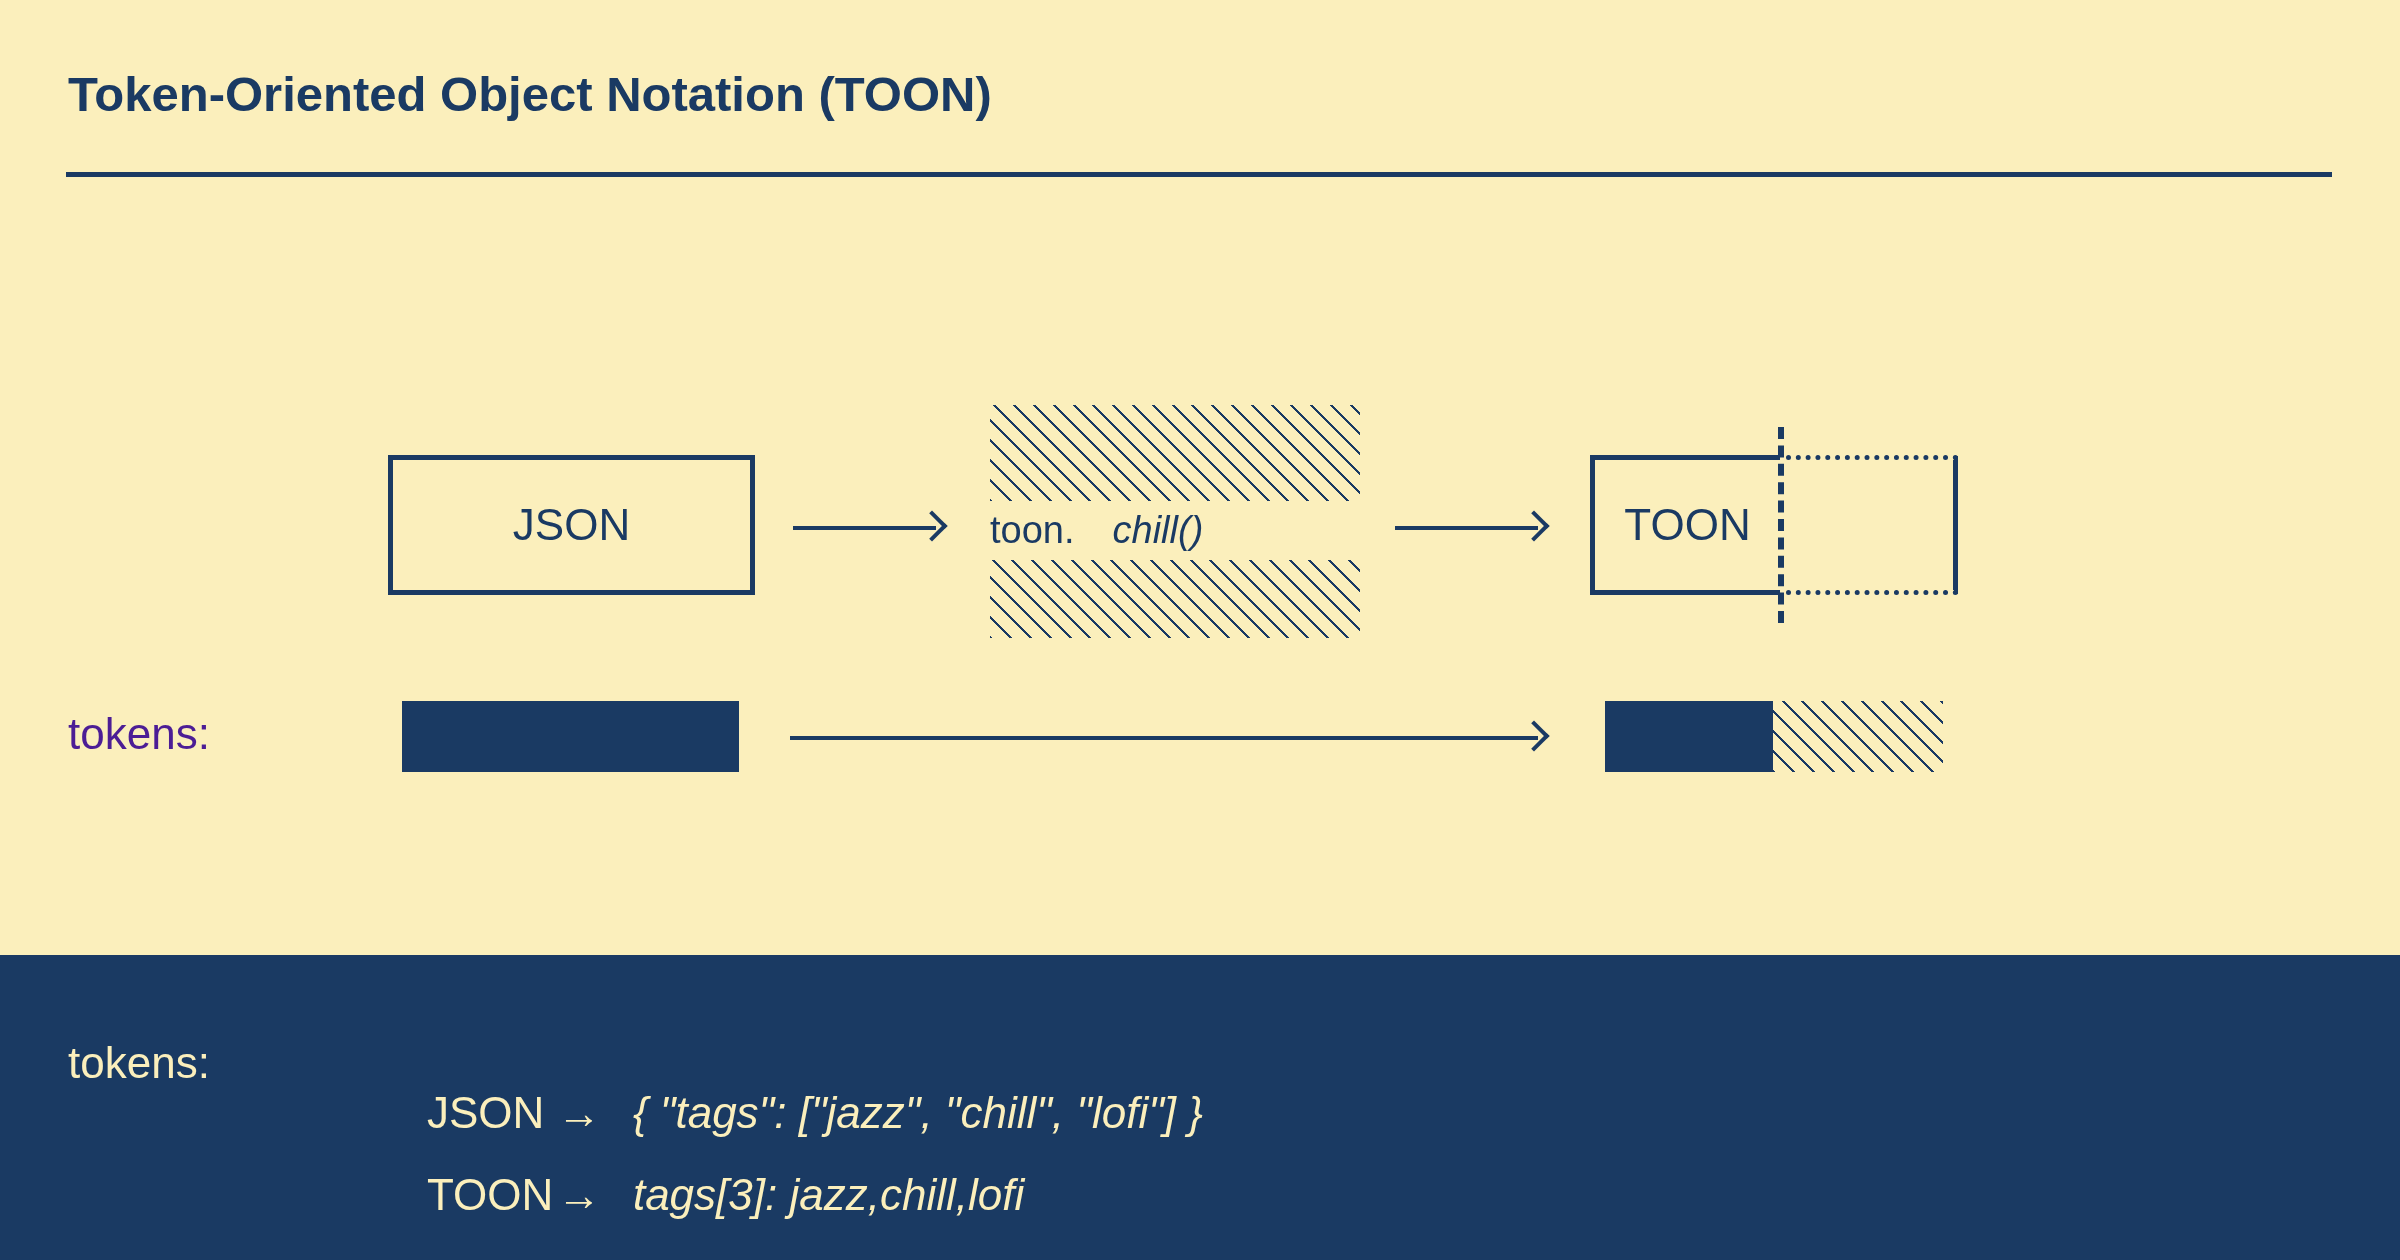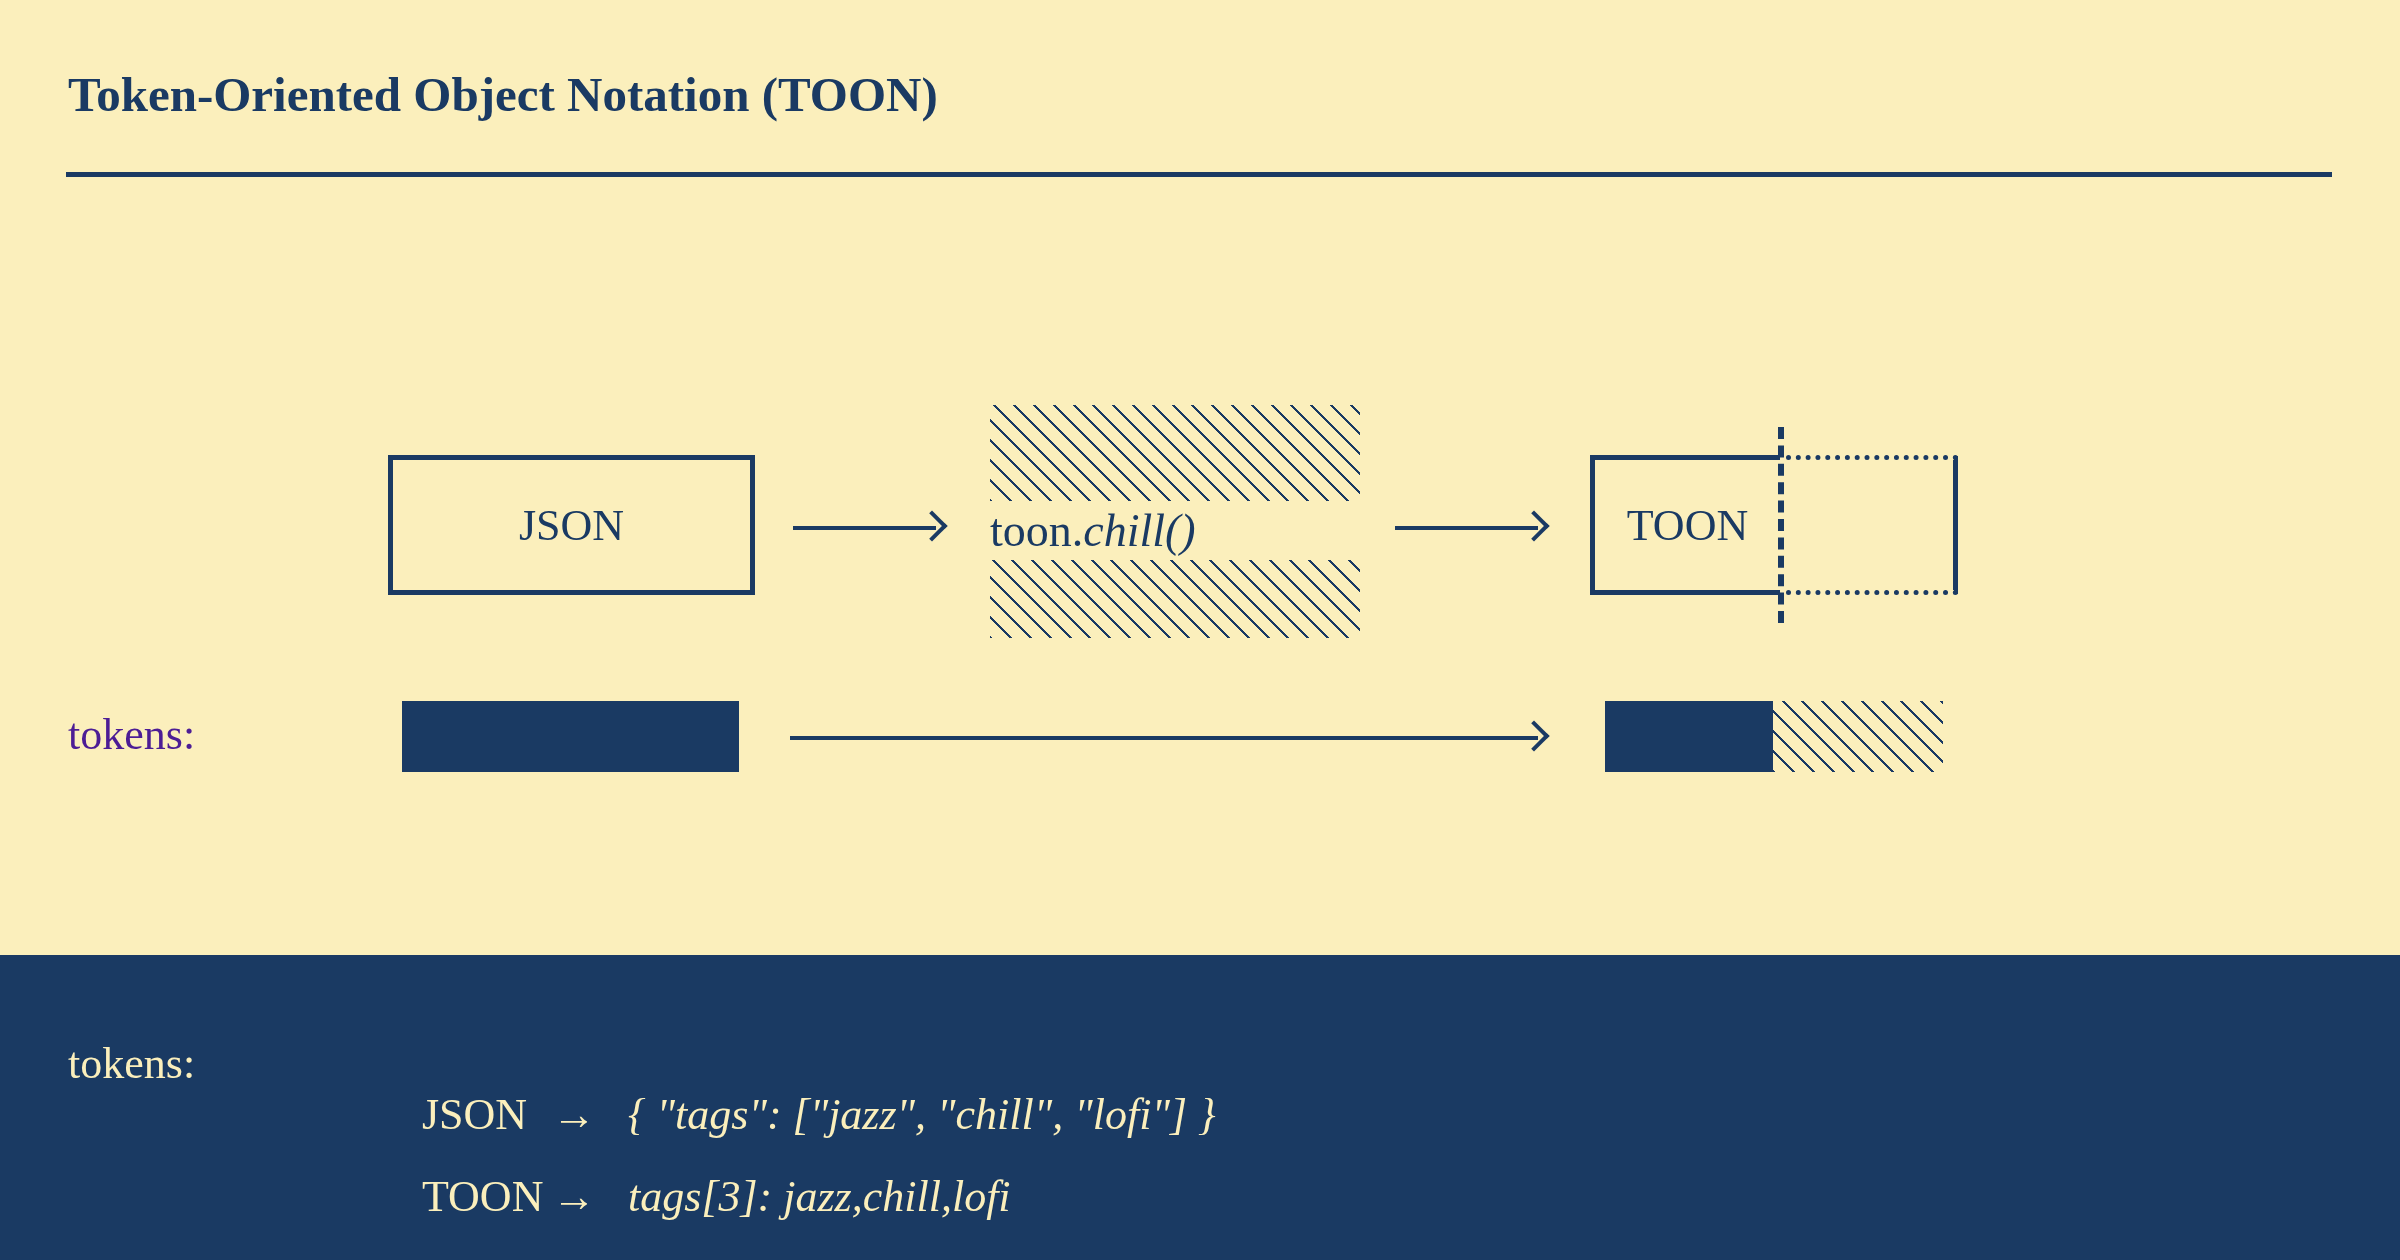--- a/index.html
+++ b/index.html
@@ -6,21 +6,21 @@
     margin: 0;
     padding: 0;
     background: #ffffff;
   }
   .page {
     position: relative;
     width: 2400px;
     height: 1260px;
     background: #fbefbc;
     overflow: hidden;
-    font-family: Liberation Serif, serif;
+    font-family: Liberation Sans, sans-serif;
     color: #1a3a63;
   }
 
   
   .title {
     position: absolute;
     left: 68px;
     top: 66px;
     font-size: 49px;
     font-weight: 700;
@@ -118,23 +118,24 @@
   }
   .encode-label {
     position: absolute;
     left: 0;
     top: 96px;
     width: 370px;
     height: 59px;
     display: flex;
     align-items: center;
     justify-content: flex-start;
-    font-size: 46px;
-    color: #1a3a63;
-    white-space: pre;
+    font-size: 38px;
+    color: #1a3a63;
+    white-space: pre;
+    gap: 38px;
   }
   .encode-label .ital { font-style: italic; }
 
   
   .toon-group {
     position: absolute;
     left: 1590px;
     top: 455px;
     width: 368px;
     height: 140px;

